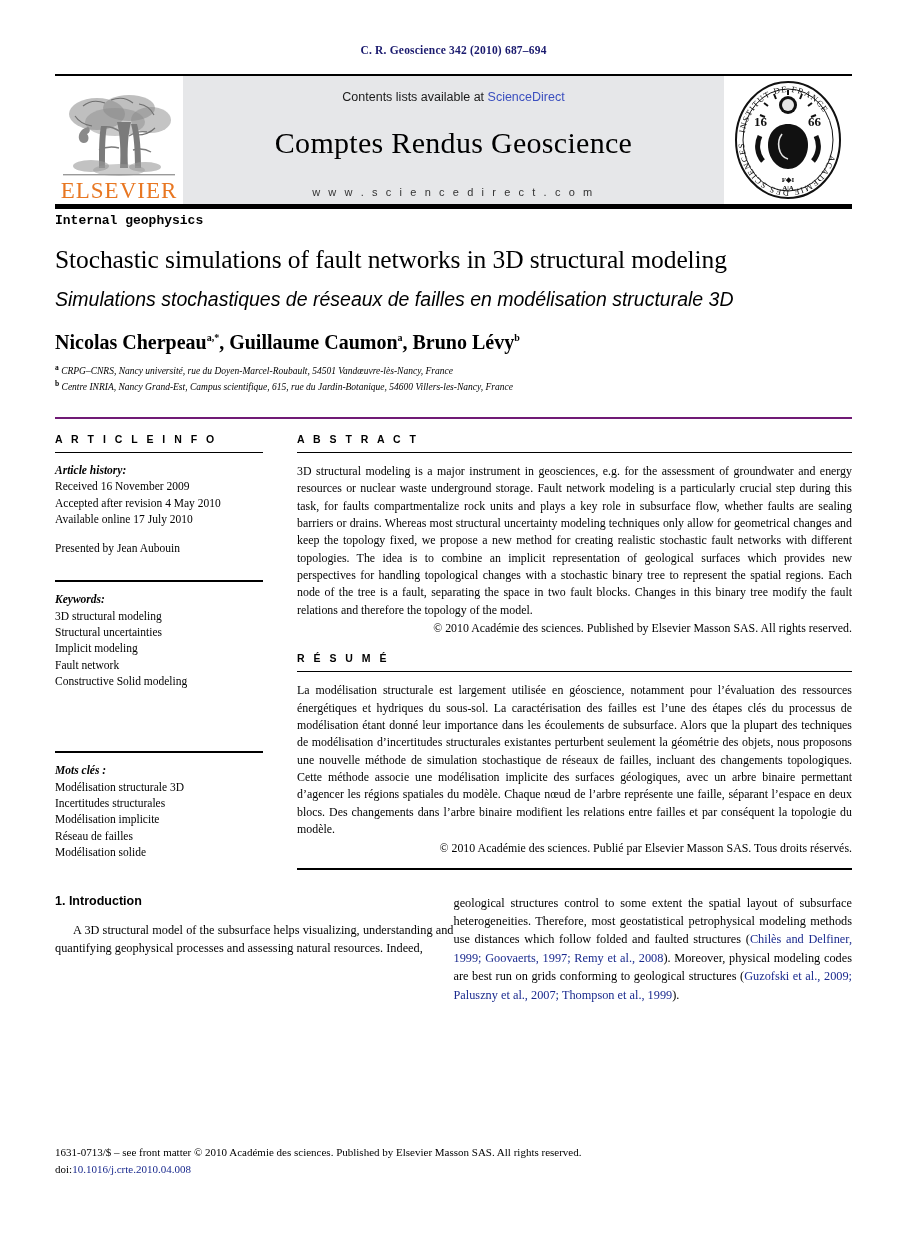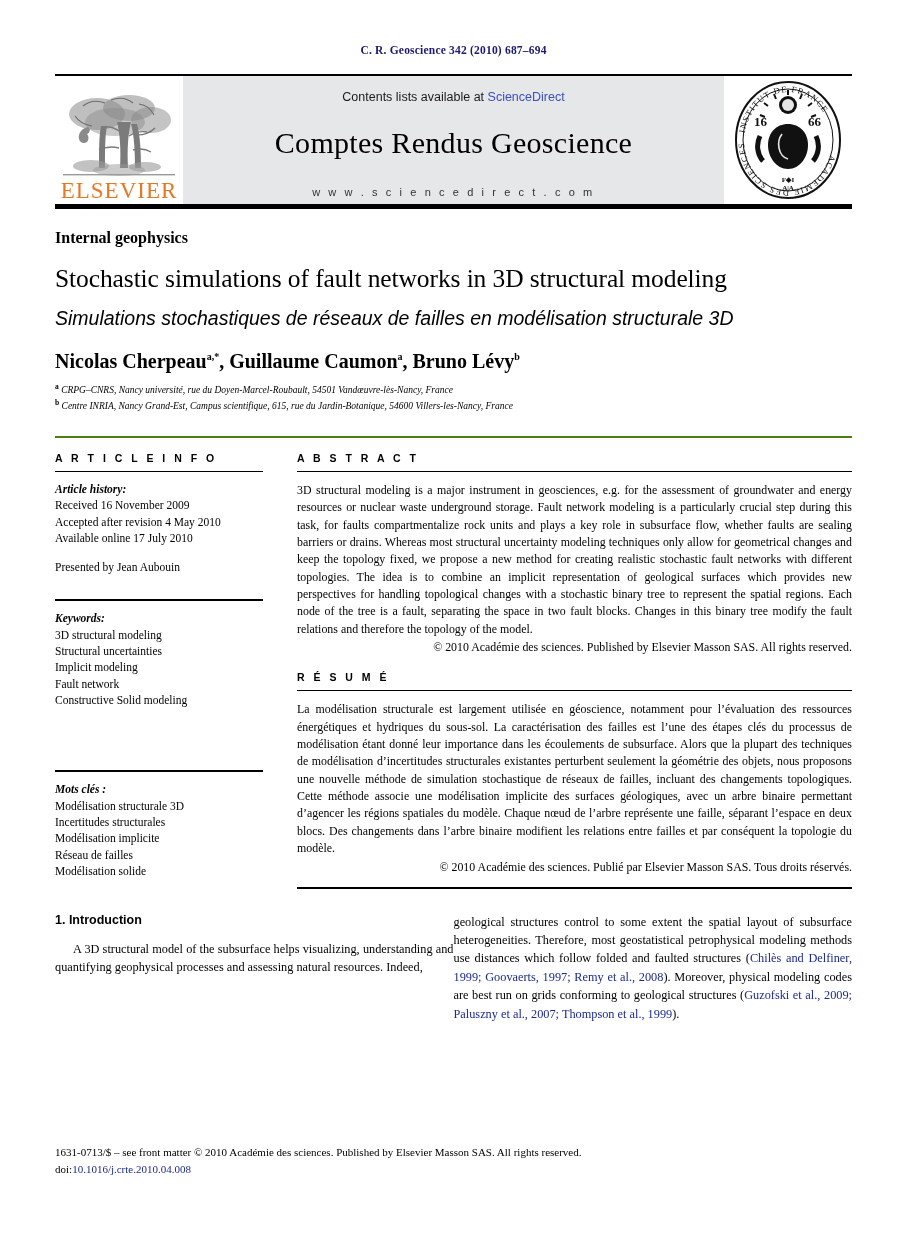--- a/index.html
+++ b/index.html
@@ -97,24 +97,24 @@
     justify-content: center;
   }
   .seal-box { width: 116px; height: 124px; }
   .banner-rule {
     border-bottom: 5px solid #000;
     margin-top: 0px;
   }
 
   
   .section-label {
-    font-family: Liberation Serif, serif;
-    font-size: 16px;
-    font-weight: bold;
-    margin-top: 20px;
+    font-family: Liberation Mono, monospace;
+    font-size: 13px;
+    font-weight: bold;
+    margin-top: 4px;
   }
   .title-en {
     font-family: "Liberation Serif", serif;
     font-size: 25.5px;
     margin-top: 17px;
     letter-spacing: -.1px;
   }
   .title-fr {
     font-family: Liberation Sans, sans-serif;
     font-style: italic;
@@ -138,21 +138,21 @@
     font-size: 9.5px;
     line-height: 1.45;
     margin-top: 9px;
   }
   .affil sup { font-size: 7.5px; font-weight: bold; font-style: normal; }
 
   
   .infoabs {
     display: flex;
     margin-top: 22px;
-    border-top: 2px solid #4d7c0f;
+    border-top: 2px solid #701a75;
     padding-top: 14px;
   }
   .col-info {
     width: 232px;
     flex: 0 0 232px;
     padding-right: 24px;
     box-sizing: border-box;
   }
   .col-abs {
     flex: 1 1 auto;

